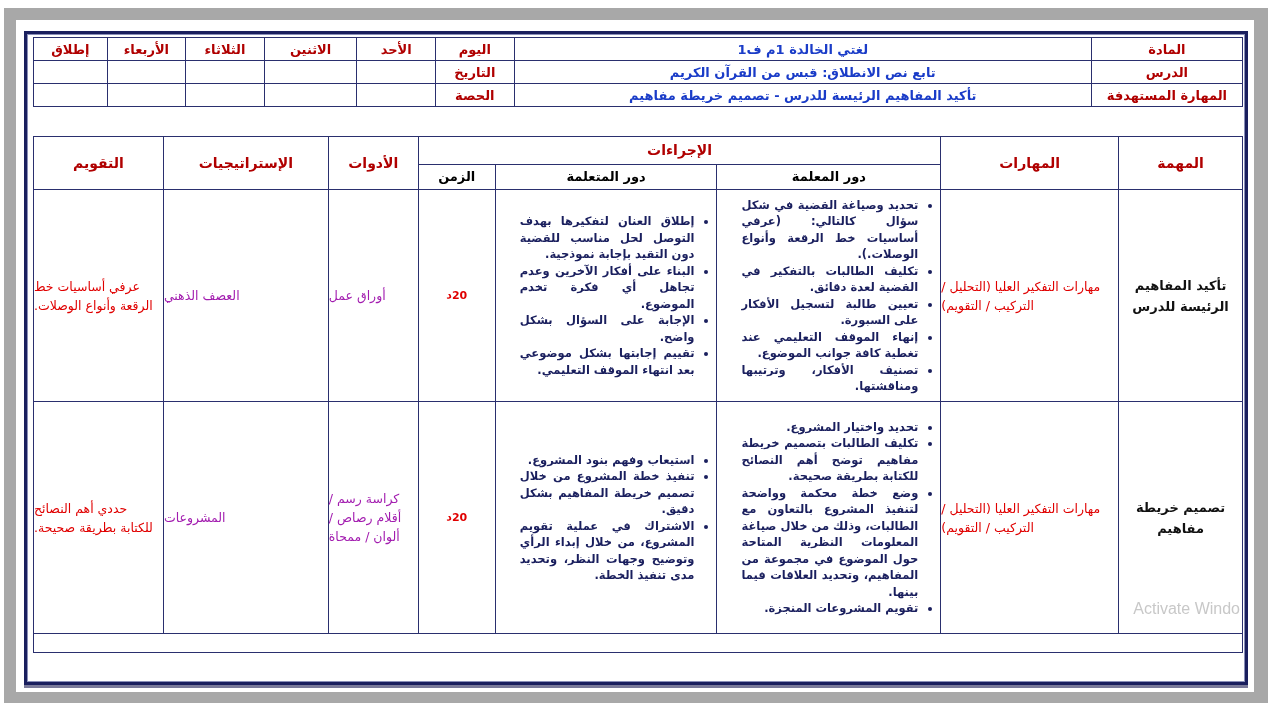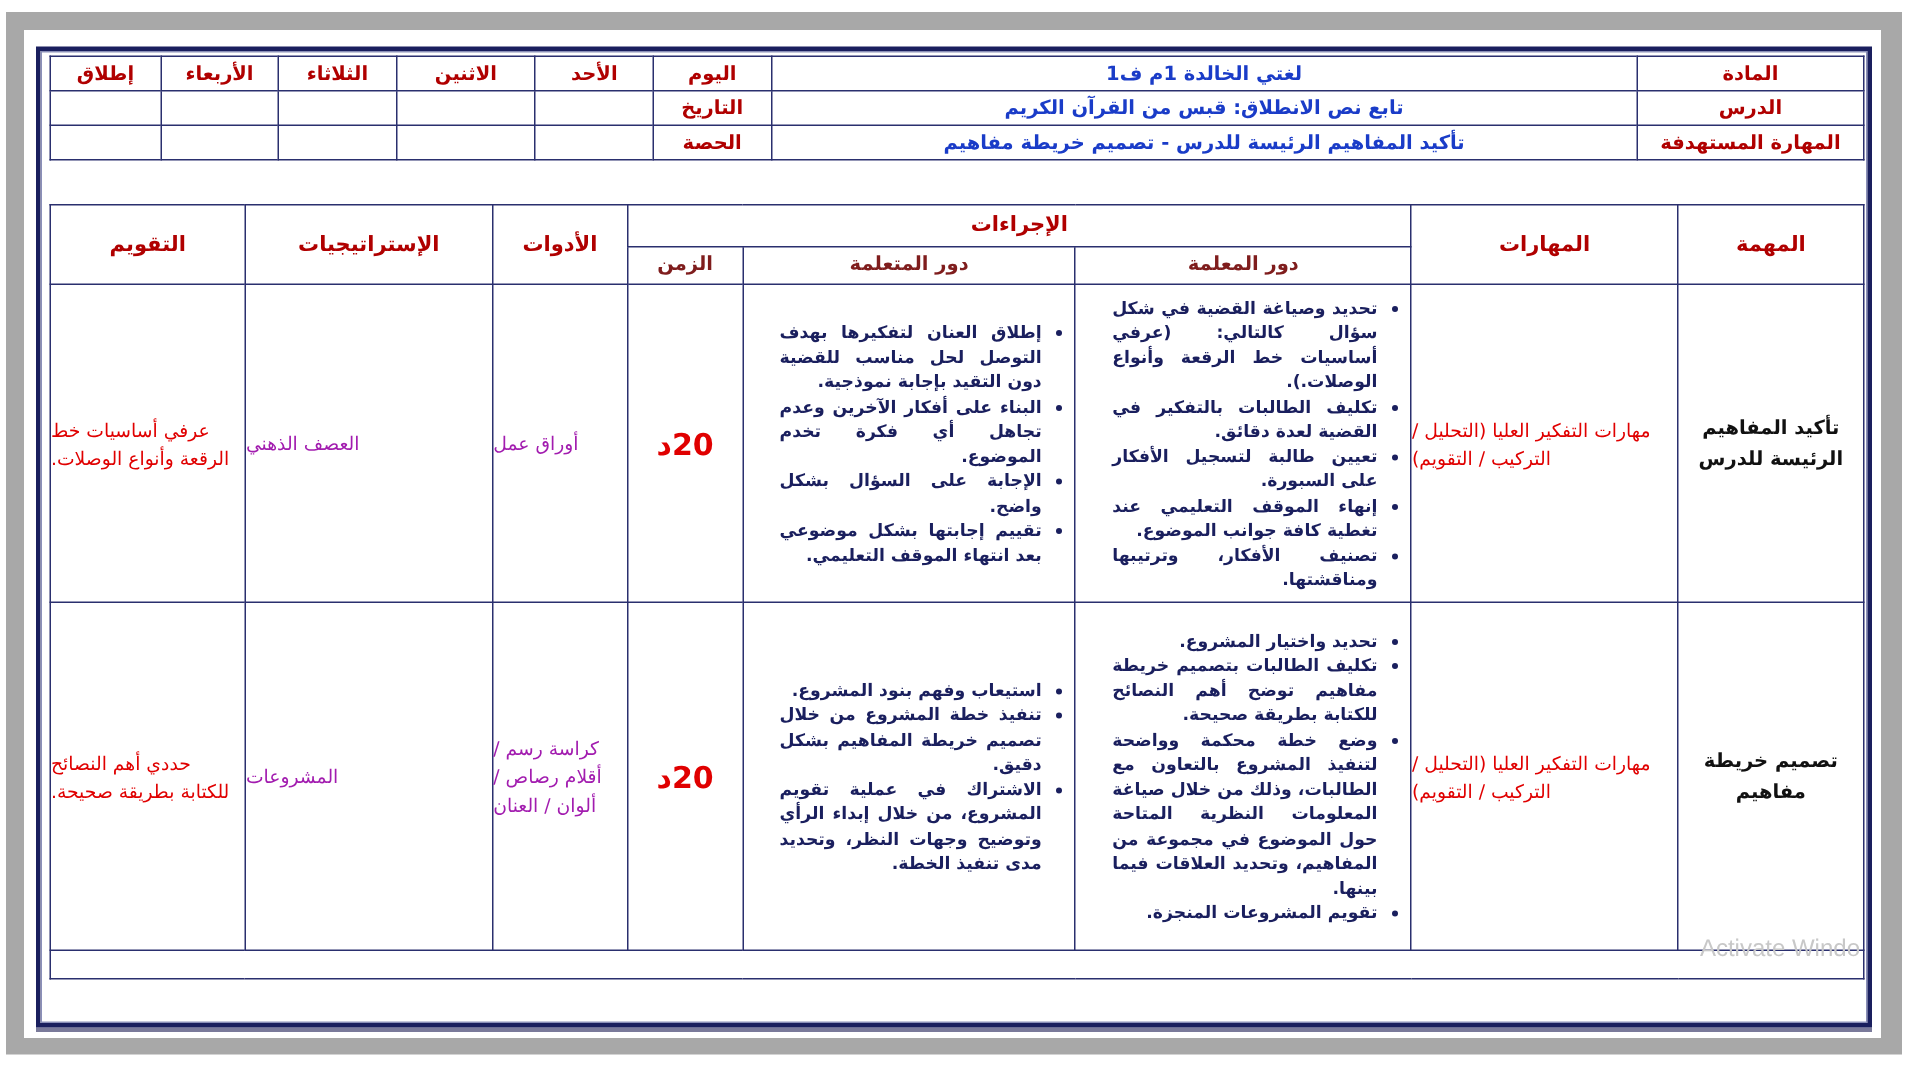--- a/index.html
+++ b/index.html
@@ -8,33 +8,33 @@
   .inner-white{position:absolute;left:16px;top:20px;width:1238px;height:672px;background:#ffffff;}
   .doc{position:absolute;left:24px;top:31px;width:1224px;height:654px;background:#ffffff;border:3px solid #1a1f5e;box-shadow:inset 0 0 0 1px #8a8fb8, 0 3px 0 #7a7a9a;box-sizing:border-box;}
   table{border-collapse:collapse;direction:rtl;}
   td,th{border:1px solid #2a2f6e;padding:0;}
   .hdr{position:absolute;left:6px;top:3px;width:1210px;}
   .hdr td{height:22px;font-weight:bold;font-size:13px;text-align:center;}
   .lbl-red{color:#b00000;font-size:14px;}
   .val-blue{color:#1a3cc8;font-size:12.5px;font-weight:normal;}
   .main{position:absolute;left:6px;top:102px;width:1210px;}
   .main th{color:#b00000;font-size:14px;font-weight:bold;text-align:center;}
-  .main th.sub{color:#7f1d1d;font-size:13px;height:22px;}
+  .main th.sub{color:#000000;font-size:13px;height:22px;}
   .cell-black{color:#111;font-size:13px;text-align:center;font-weight:bold;line-height:21px;}
   .cell-red{color:#e00000;font-size:12.5px;text-align:left;line-height:19px;}
   .cell-green{color:#a21caf;font-size:12.5px;text-align:left;line-height:19px;}
-  .cell-time{color:#e00000;font-size:20px;font-weight:bold;text-align:center;}
+  .cell-time{color:#e00000;font-size:11px;font-weight:bold;text-align:center;}
   ul{margin:0;padding:0 22px 0 24px;list-style:disc;color:#1a1f5e;}
   li{font-size:11.5px;font-weight:bold;line-height:16.5px;text-align:justify;}
   .spacer-row td{height:18px;}
   .footer{position:absolute;left:6px;top:618px;width:1210px;height:26px;border:1px solid #2a2f6e;border-top:2px solid #555;box-sizing:border-box;direction:rtl;text-align:right;padding:3px 8px;font-size:13px;font-weight:bold;}
   .fl{color:#b00000;}
   .fb{color:#111;}
   .fr{color:#d00000;}
-  .wm{position:absolute;right:40px;top:624px;color:#c8c8c8;font-size:16px;font-family:"Liberation Sans",sans-serif;}
+  .wm{position:absolute;right:40px;top:600px;color:#c8c8c8;font-size:16px;font-family:"Liberation Sans",sans-serif;}
 </style>
 </head>
 <body>
 
 <div class="outer-frame"></div>
 <div class="inner-white"></div>
 
 <div class="doc">
 
   <table class="hdr">
@@ -146,21 +146,21 @@
         </ul>
       </td>
       <td>
         <ul>
           <li>استيعاب وفهم بنود المشروع.</li>
           <li>تنفيذ خطة المشروع من خلال تصميم خريطة المفاهيم بشكل دقيق.</li>
           <li>الاشتراك في عملية تقويم المشروع، من خلال إبداء الرأي وتوضيح وجهات النظر، وتحديد مدى تنفيذ الخطة.</li>
         </ul>
       </td>
       <td class="cell-time">20د</td>
-      <td class="cell-green">كراسة رسم / أقلام رصاص / ألوان / العنان</td>
+      <td class="cell-green">كراسة رسم / أقلام رصاص / ألوان / ممحاة</td>
       <td class="cell-green">المشروعات</td>
       <td class="cell-red">حددي أهم النصائح للكتابة بطريقة صحيحة.</td>
     </tr>
     <tr class="spacer-row">
           <td colspan="8"></td>
         </tr>
   </tbody>
     </table>
 
 </div>

